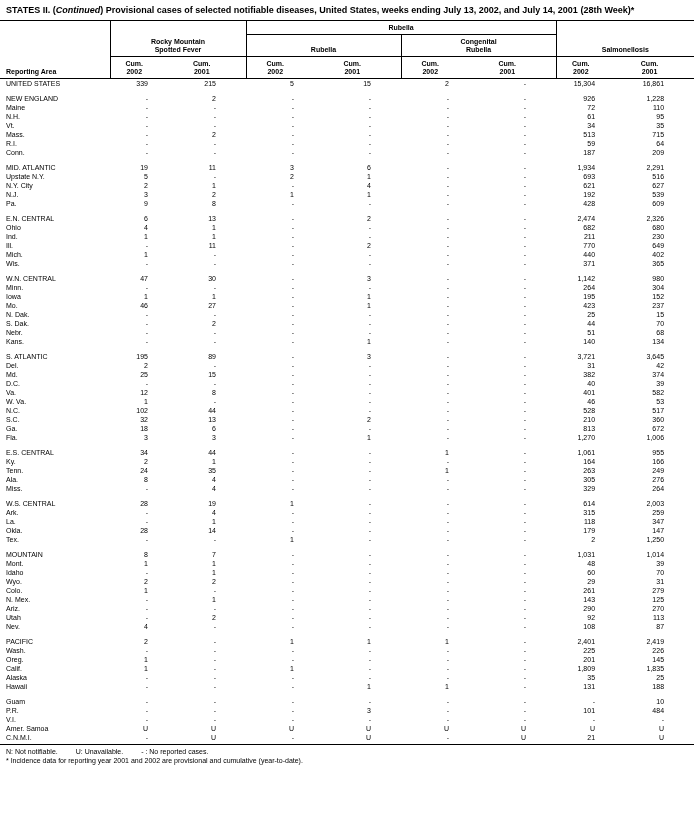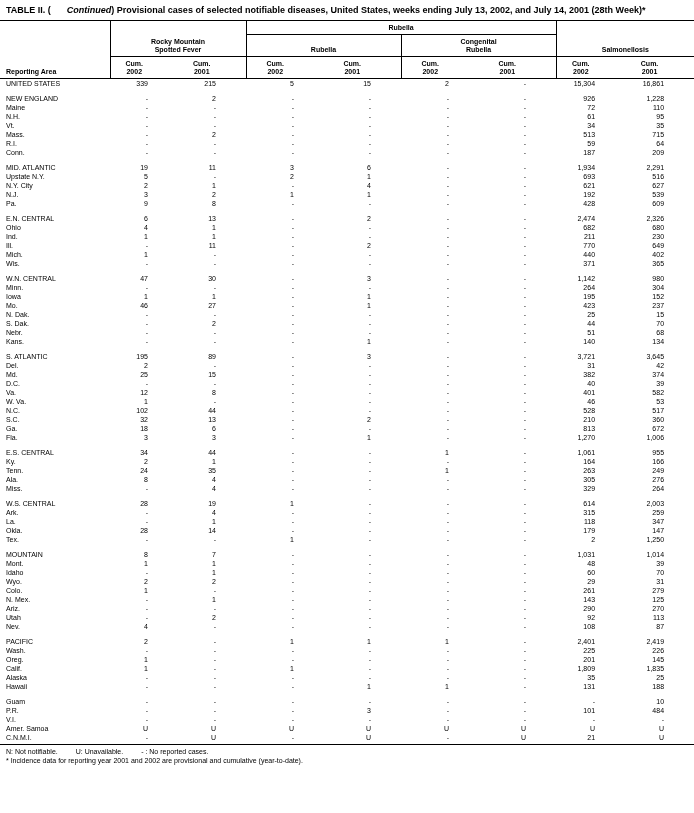--- a/index.html
+++ b/index.html
@@ -6,21 +6,21 @@
   html, body { margin: 0; padding: 0; }
   body {
     width: 694px; height: 813px; overflow: hidden;
     background: #ffffff; color: #000000;
     font-family: "Liberation Sans", sans-serif;
   }
   .title {
     margin: 5px 6px 4px 6px;
     font-size: 9px; font-weight: bold; line-height: 11px;
   }
-  .title i { font-style: italic; padding-left: 16px; }
+  .title i { font-style: italic; }
   table { width: 694px; border-collapse: collapse; table-layout: fixed; }
   th, td { padding: 0; margin: 0; }
   thead th {
     font-size: 7px; font-weight: bold; vertical-align: bottom;
     text-align: center; line-height: 8px;
   }
   .bt { border-top: 1px solid #000; }
   .bb { border-bottom: 1px solid #000; }
   .br { border-right: 1px solid #000; }
   .pre { white-space: pre-line; }
@@ -33,21 +33,21 @@
   tr.gap td { height: 6px; line-height: 6px; }
   .rule { border-top: 1px solid #000; margin-top: 2px; }
   .footnotes { font-size: 7px; line-height: 9px; margin: 2px 6px 0 6px; }
   .fn-part { margin-right: 16px; }
 </style>
 </head>
 <body>
 
 <div class="page">
 
-  <div class="title"><span>TABLE II. (</span><i>Continued</i><span>) Provisional cases of selected notifiable diseases, United States, weeks ending July 13, 2002, and July 14, 2001 (28th Week)*</span></div>
+  <div class="title"><span>STATES II. (</span><i>Continued</i><span>) Provisional cases of selected notifiable diseases, United States, weeks ending July 13, 2002, and July 14, 2001 (28th Week)*</span></div>
 
   <table>
     <colgroup>
       <col style="width:110px">
       <col style="width:68px">
         <col style="width:68px">
       <col style="width:78px">
         <col style="width:77px">
       <col style="width:78px">
         <col style="width:77px">

